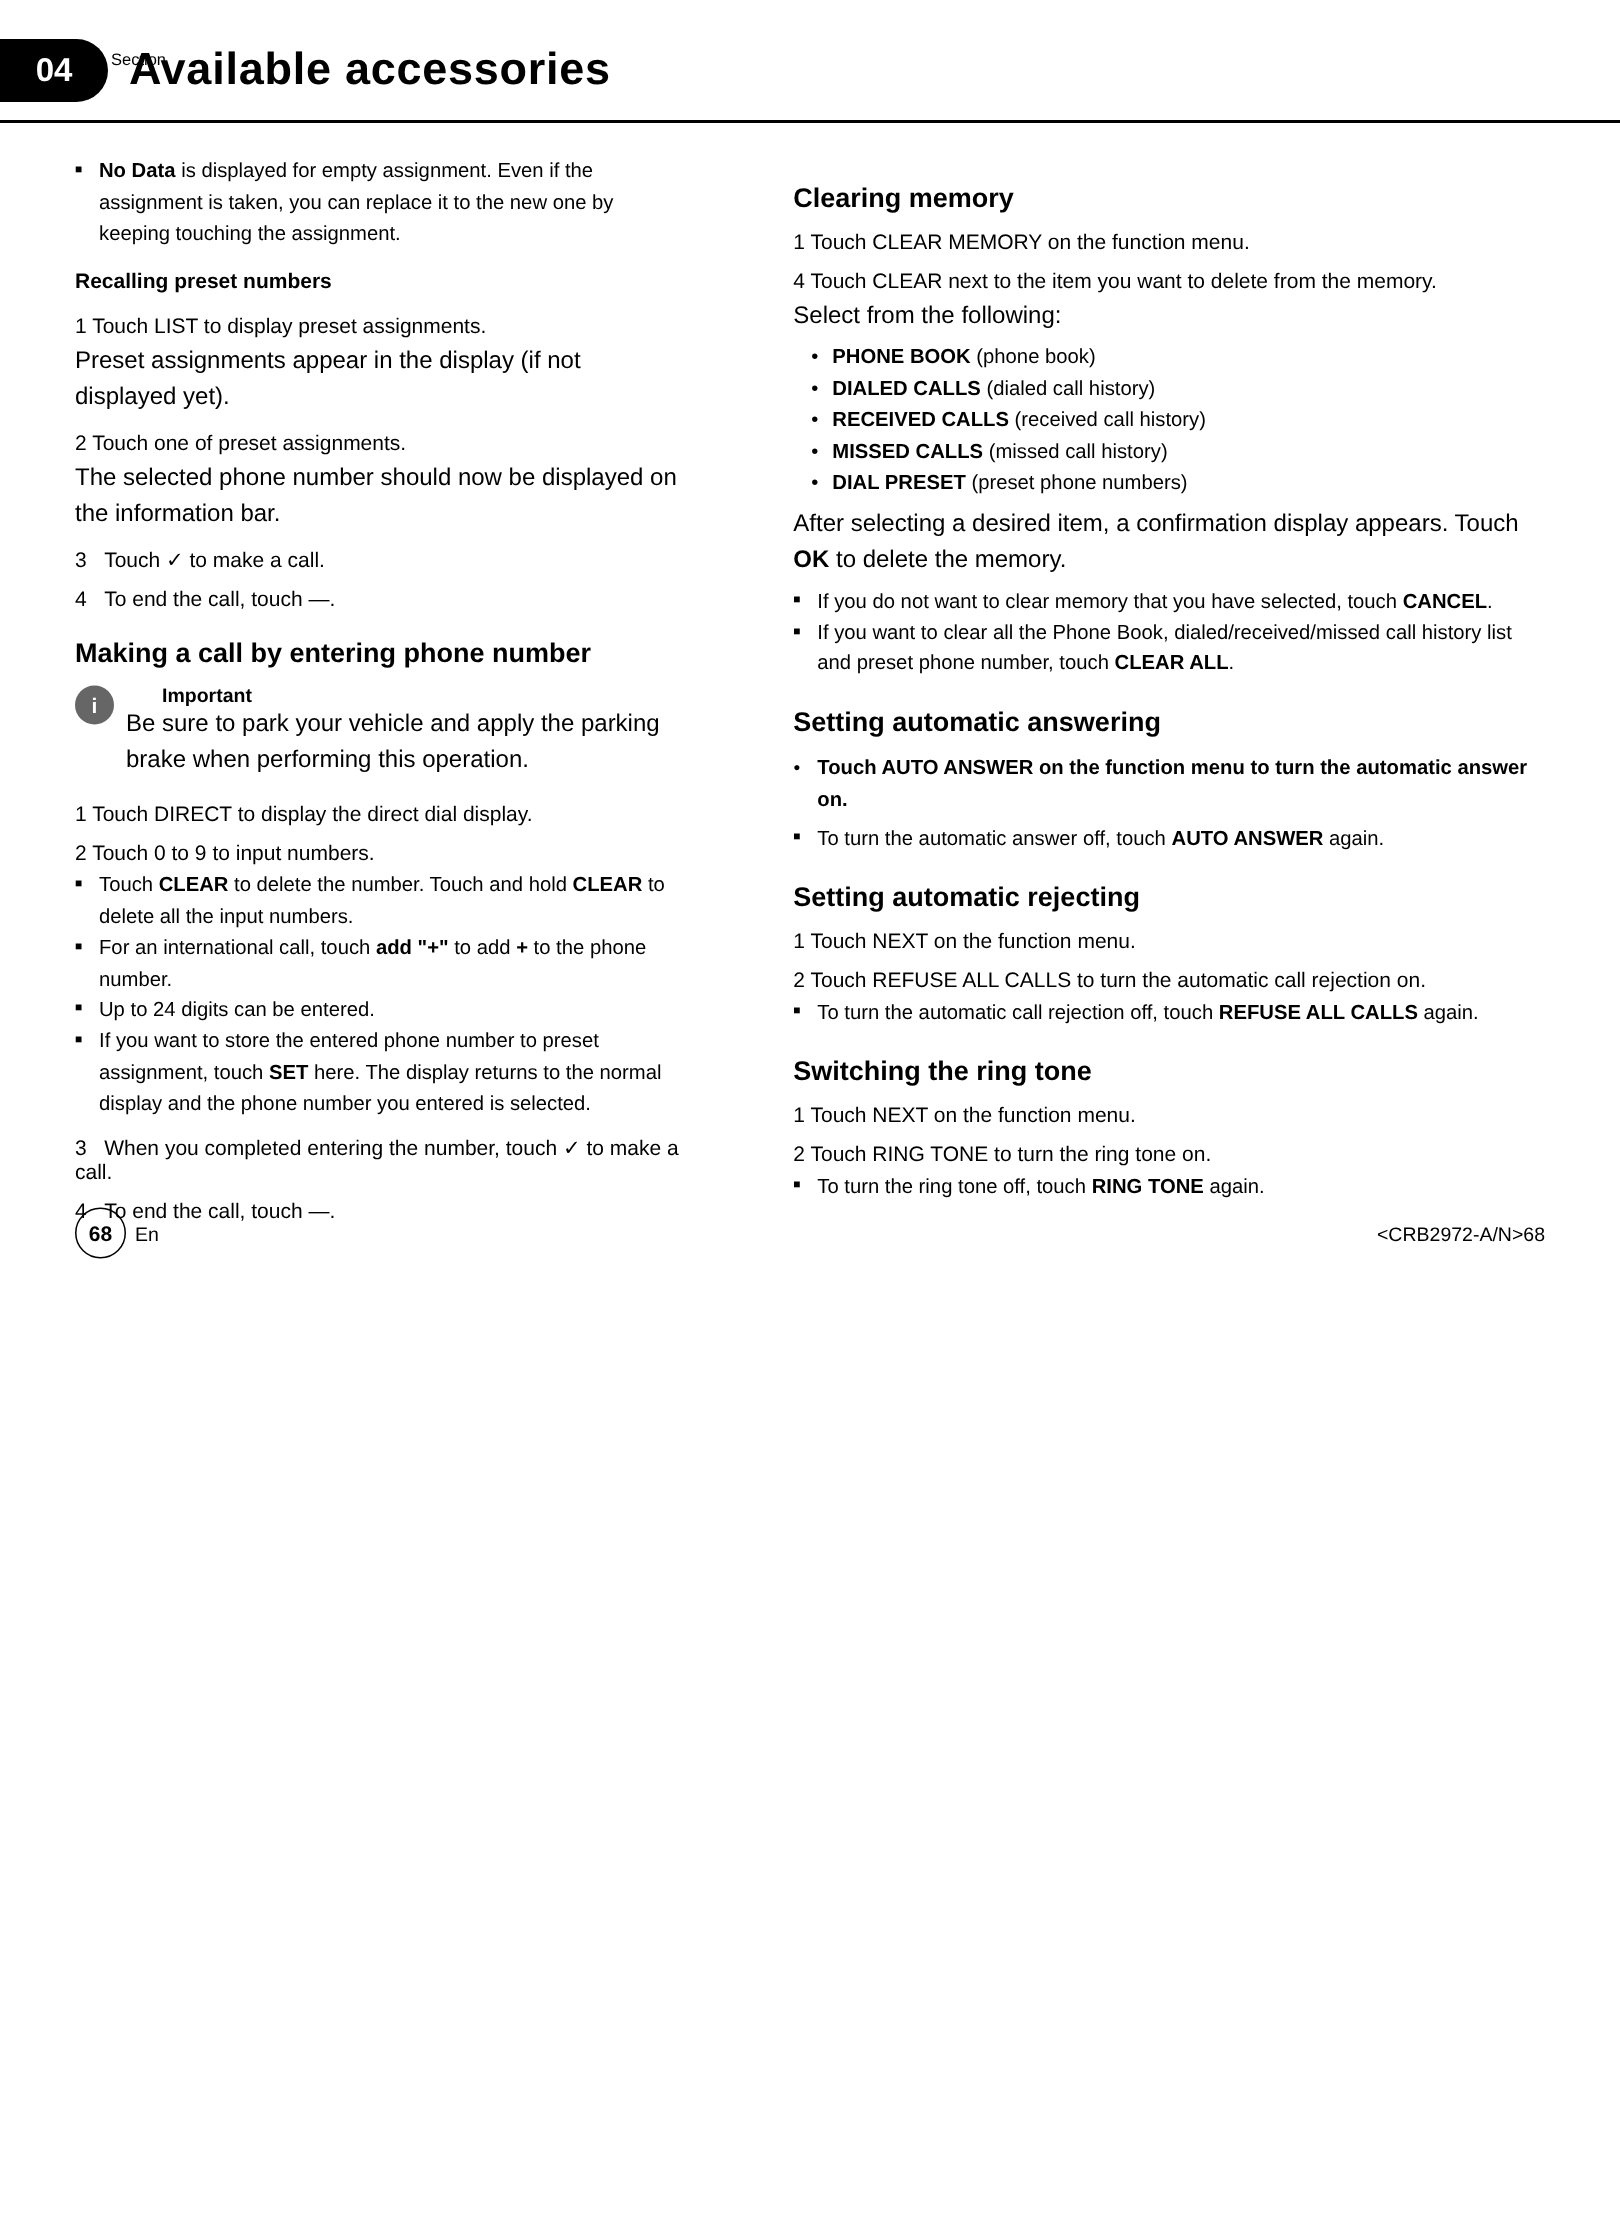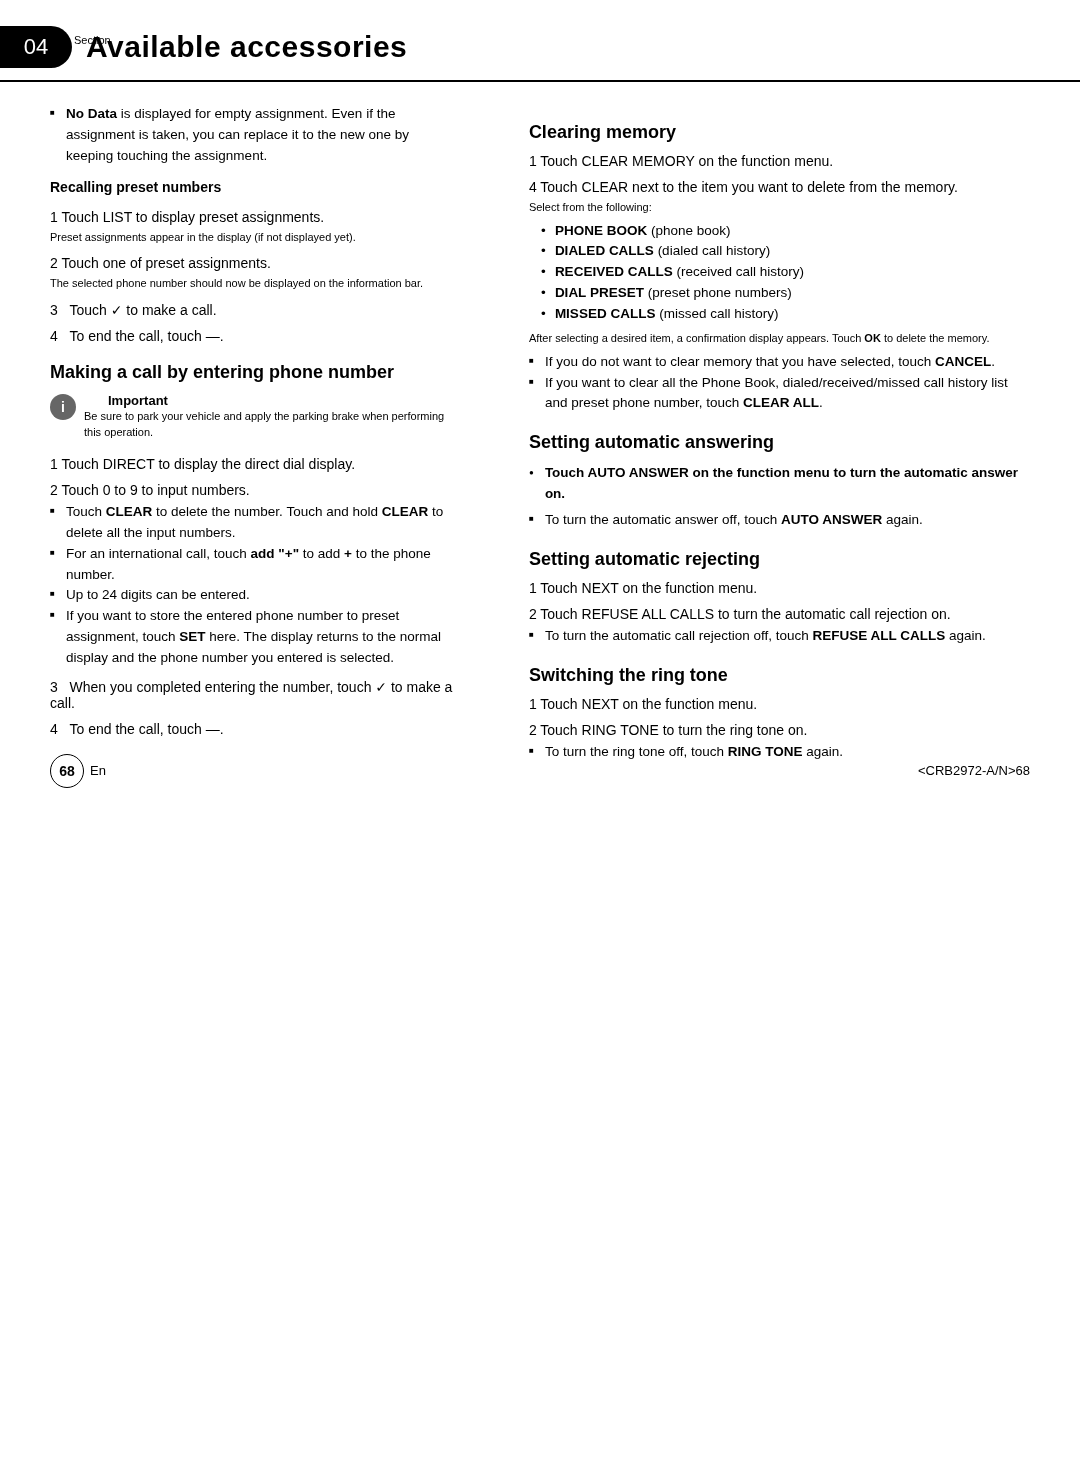--- a/index.html
+++ b/index.html
@@ -9,21 +9,21 @@
       background: #ffffff;
       font-family: Arial, Helvetica, sans-serif;
       font-size: 14px;
       color: #000000;
       position: relative;
     }
     .section-badge {
       background: #000;
       color: #fff;
       font-size: 22px;
-      font-weight: normal;
+      font-weight: bold;
       padding: 8px 16px 8px 16px;
       border-radius: 0 28px 28px 0;
       margin-right: 14px;
       min-width: 72px;
       text-align: center;
     }
     .section-label {
       font-size: 11px;
       position: absolute;
       top: 20px;
@@ -68,21 +68,21 @@
       margin-top: 12px;
     }
     .step-heading {
       font-size: 14px;
       font-weight: normal;
       margin-bottom: 4px;
       margin-top: 10px;
     }
 
     p {
-      font-size: 11px;
+      font-size: 16px;
       line-height: 1.5;
       margin-bottom: 5px;
     }
 
     ul.bullet-list {
       list-style: none;
       padding-left: 12px;
       margin-bottom: 5px;
     }
     ul.bullet-list li {
@@ -273,22 +273,22 @@
 
         <div class="step-heading">1   Touch CLEAR MEMORY on the function menu.</div>
 
         <div class="step-heading">4   Touch CLEAR next to the item you want to delete from the memory.</div>
         <p>Select from the following:</p>
 
         <ul class="bullet-list">
           <li><b>PHONE BOOK</b> (phone book)</li>
           <li><b>DIALED CALLS</b> (dialed call history)</li>
           <li><b>RECEIVED CALLS</b> (received call history)</li>
+          <li><b>MISSED CALLS</b> (missed call history)</li>
           <li><b>DIAL PRESET</b> (preset phone numbers)</li>
-          <li><b>MISSED CALLS</b> (missed call history)</li>
         </ul>
 
         <p>After selecting a desired item, a confirmation display appears. Touch <b>OK</b> to delete the memory.</p>
 
         <ul class="square-bullet">
           <li>If you do not want to clear memory that you have selected, touch <b>CANCEL</b>.</li>
           <li>If you want to clear all the Phone Book, dialed/received/missed call history list and preset phone number, touch <b>CLEAR ALL</b>.</li>
         </ul>
       </div>
 

